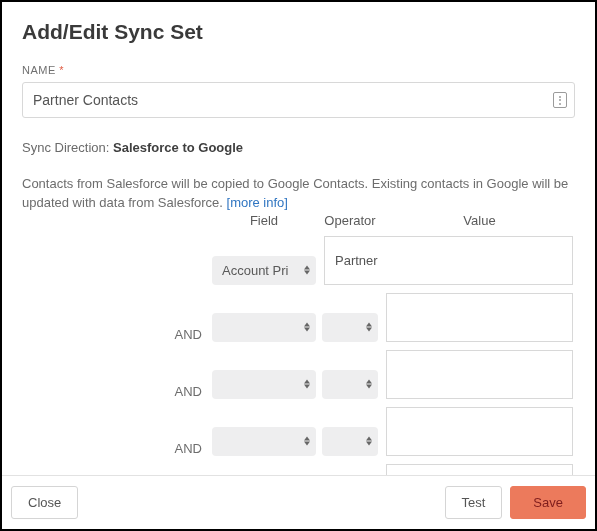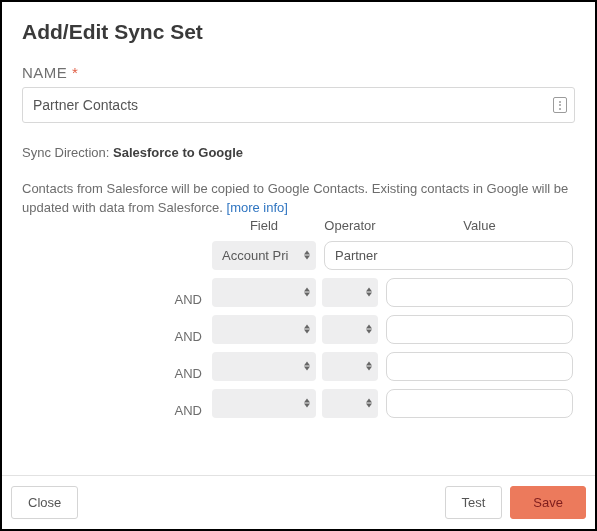--- a/index.html
+++ b/index.html
@@ -21,21 +21,21 @@
     flex: 1 1 auto;
     overflow: hidden;
   }
   h1 {
     font-size: 21px;
     font-weight: 600;
     color: #3a3a3a;
     margin-bottom: 20px;
   }
   .field-label {
-    font-size: 15px;
+    font-size: 11px;
     letter-spacing: 0.5px;
     color: #707070;
     margin-bottom: 6px;
   }
   .req { color: #e05d44; }
   .name-wrap { position: relative; margin-bottom: 22px; }
   .name-input {
     width: 100%;
     padding: 9px 30px 9px 10px;
     font-size: 14px;
@@ -114,23 +114,23 @@
   .caret::before, .caret::after {
     content: "";
     width: 0; height: 0;
     border-left: 3.5px solid transparent;
     border-right: 3.5px solid transparent;
   }
   .caret::before { border-bottom: 4px solid #666; }
   .caret::after  { border-top: 4px solid #666; }
   .val-input {
     width: 100%;
-    height: 29px;
+    height: 49px;
     border: 1px solid #d8d8d8;
-    border-radius: 8px;
+    border-radius: 0;
     padding: 0 10px;
     font-size: 13px;
     color: #555;
     background: #fff;
   }
   .note {
     margin-top: 14px;
     font-size: 13px;
     color: #6d6d6d;
   }

